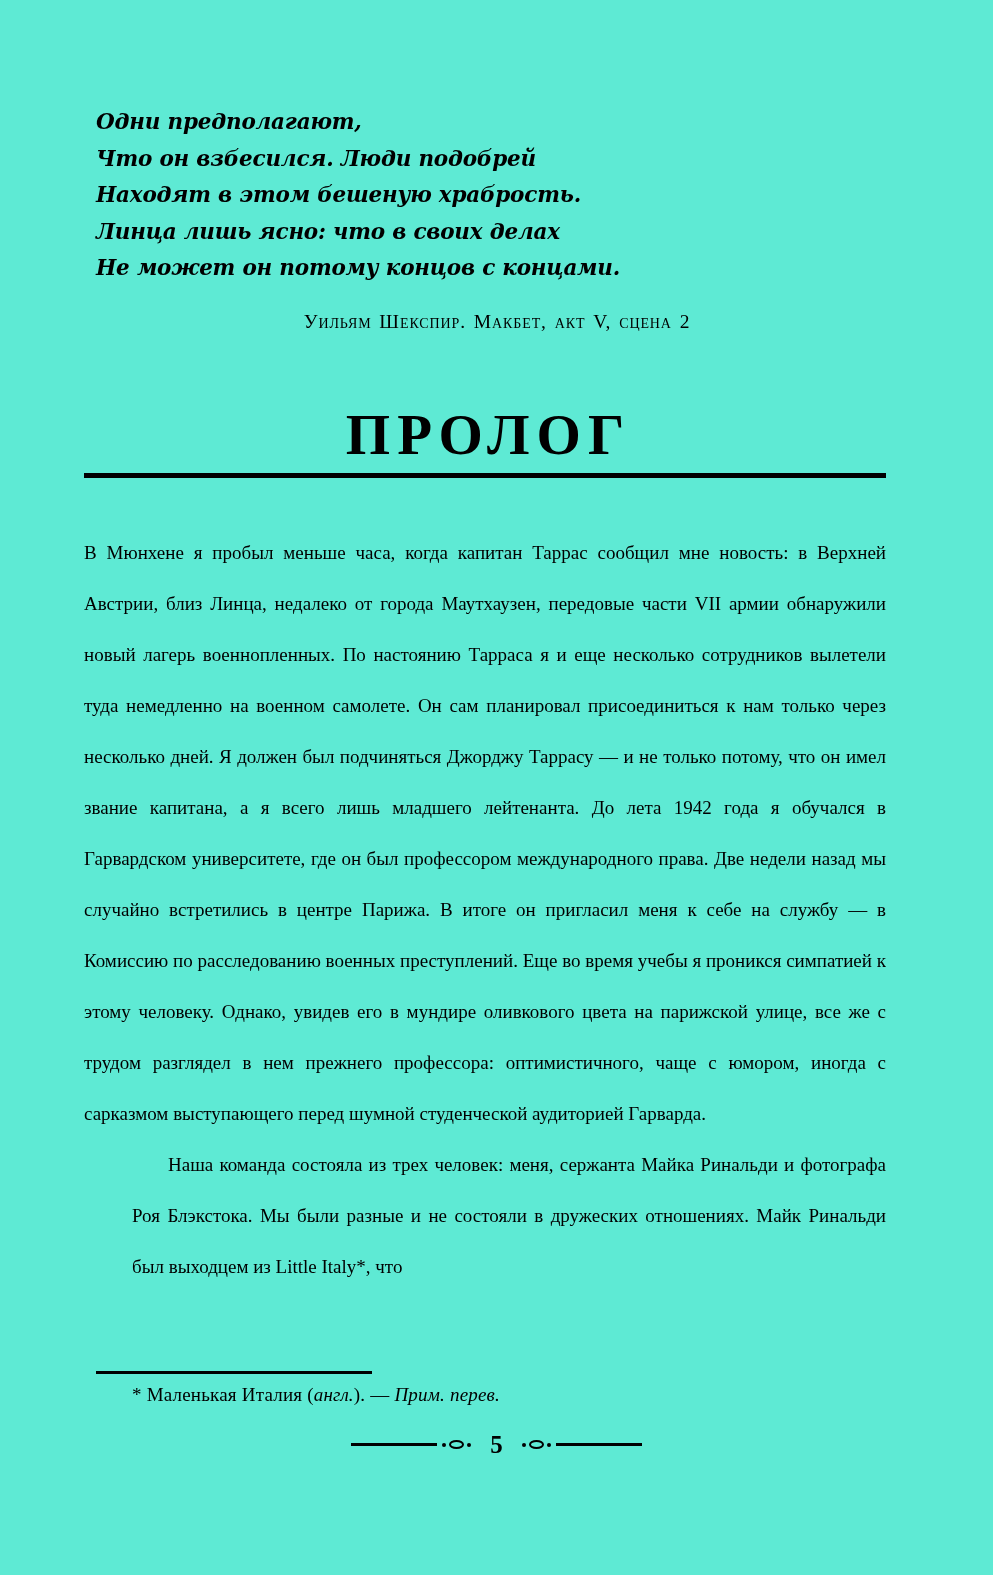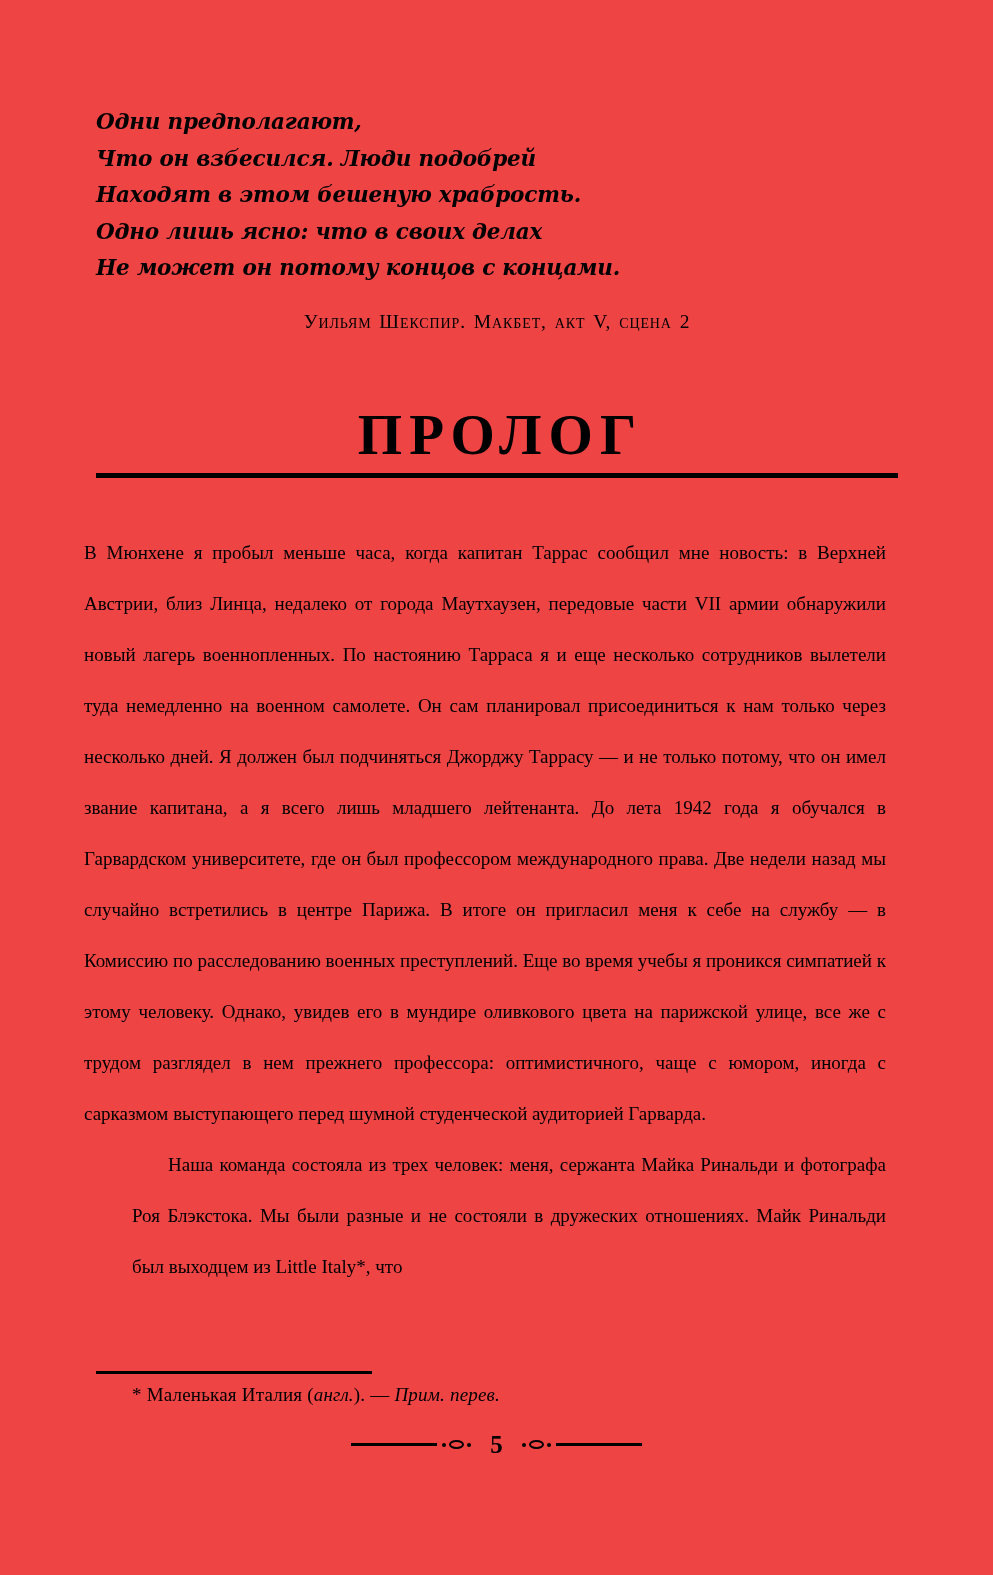--- a/index.html
+++ b/index.html
@@ -12,21 +12,21 @@
   body {
     font-family: "Liberation Serif", "DejaVu Serif", serif;
     color: #000000;
   }
 
   .page {
     position: relative;
     width: 993px;
     height: 1575px;
     margin: 0 auto;
-    background: #ef4444;
+    background: #5eead4;
     overflow: hidden;
     box-sizing: border-box;
   }
 
   
   .epigraph {
     position: absolute;
     left: 96px;
     top: 104px;
     width: 802px;
@@ -50,21 +50,21 @@
     font-size: 19.5px;
     font-variant: small-caps;
     letter-spacing: 0.9px;
     word-spacing: 2px;
     color: #000000;
   }
 
   
   .chapter-head {
     position: absolute;
-    left: 96px;
+    left: 84px;
     top: 404px;
     width: 802px;
   }
 
   .chapter-title {
     text-align: center;
     font-family: "Liberation Serif", "DejaVu Serif", serif;
     font-weight: bold;
     font-size: 57px;
     line-height: 62px;
@@ -182,21 +182,21 @@
 </style>
 </head>
 <body>
 
 <div class="page">
 
   <div class="epigraph">
     <div class="epigraph-line">Одни предполагают,</div>
     <div class="epigraph-line">Что он взбесился. Люди подобрей</div>
     <div class="epigraph-line">Находят в этом бешеную храбрость.</div>
-    <div class="epigraph-line">Одно лишь ясно: что в своих делах</div>
+    <div class="epigraph-line">Линца лишь ясно: что в своих делах</div>
     <div class="epigraph-line">Не может он потому концов с концами.</div>
     <div class="epigraph-source">Уильям Шекспир. Макбет, акт V, сцена 2</div>
   </div>
 
   <div class="chapter-head">
     <div class="chapter-title">ПРОЛОГ</div>
     <div class="chapter-rule"></div>
   </div>
 
   <div class="body-text">

